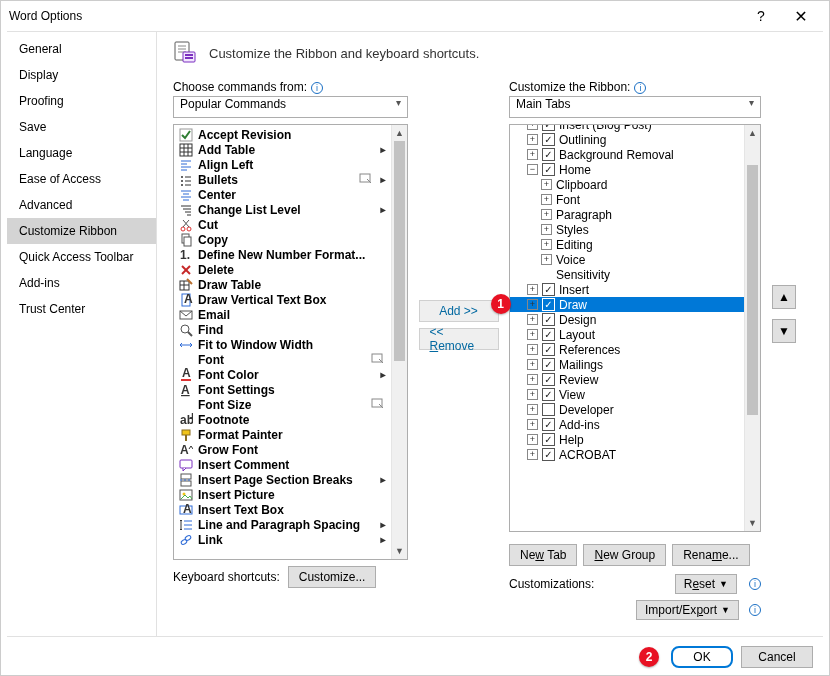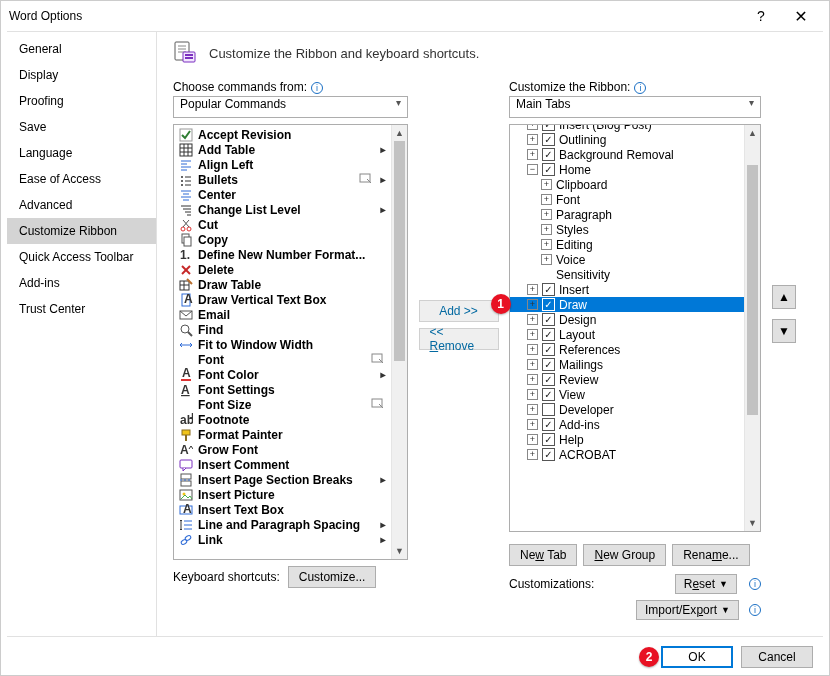--- a/index.html
+++ b/index.html
@@ -597,17 +597,17 @@
         <div class="col-updown">
           <span class="sq-btn">▲</span>
           <span class="sq-btn">▼</span>
         </div>
       </div>
     </div>
   </div>
 
   <div class="footer">
     <div class="annot" style="right:170px; top:10px;">2</div>
-    <span class="btn primary" style="width:72px;">OK</span>
+    <span class="btn primary" style="width:62px;border-radius:8px;">OK</span>
     <span class="btn" style="width:72px;">Cancel</span>
   </div>
 
 </div>
 
 </body></html>

